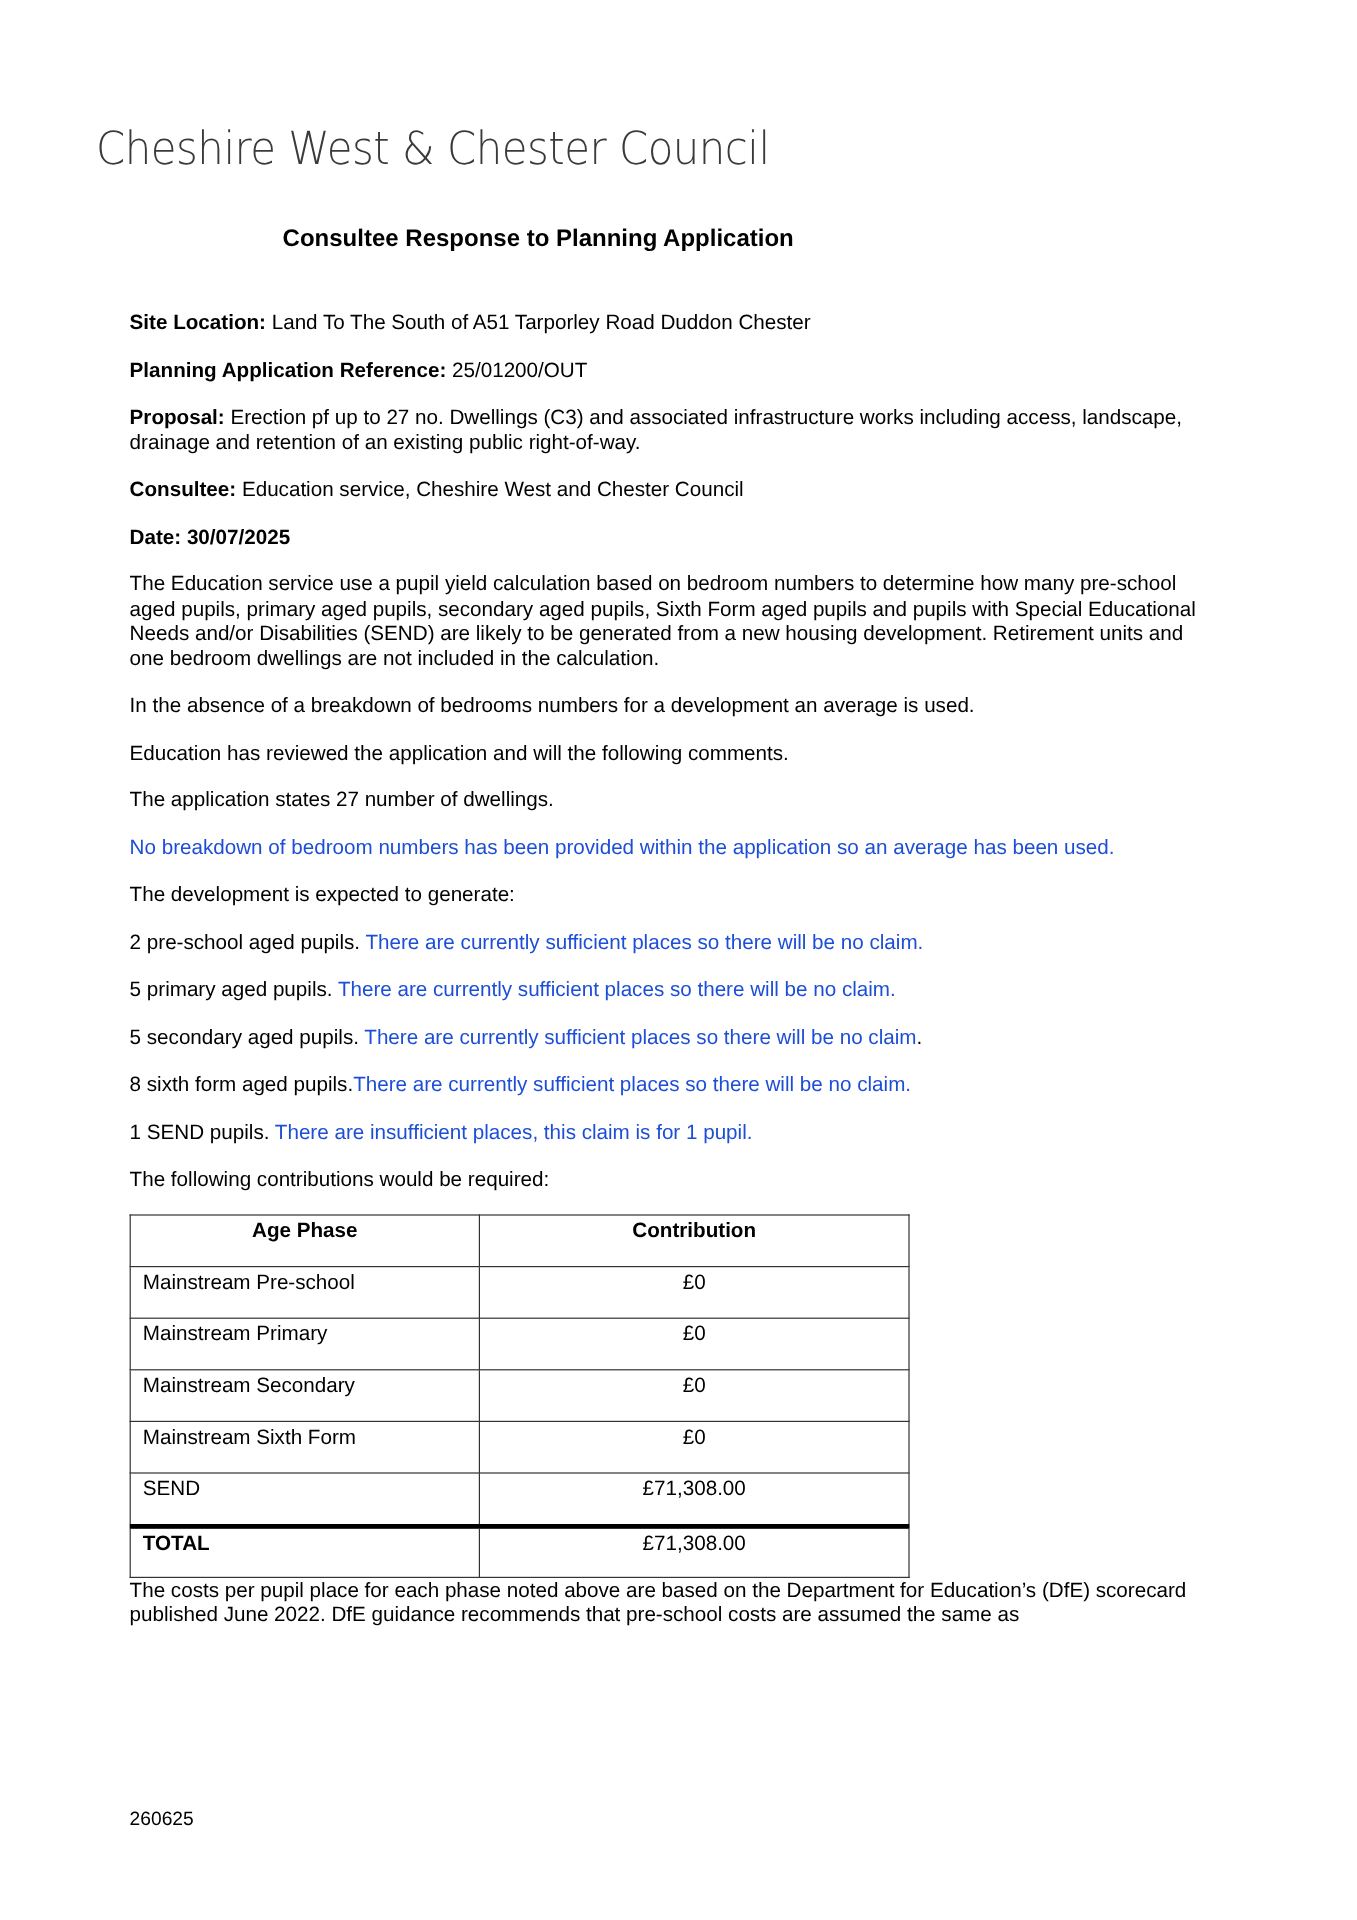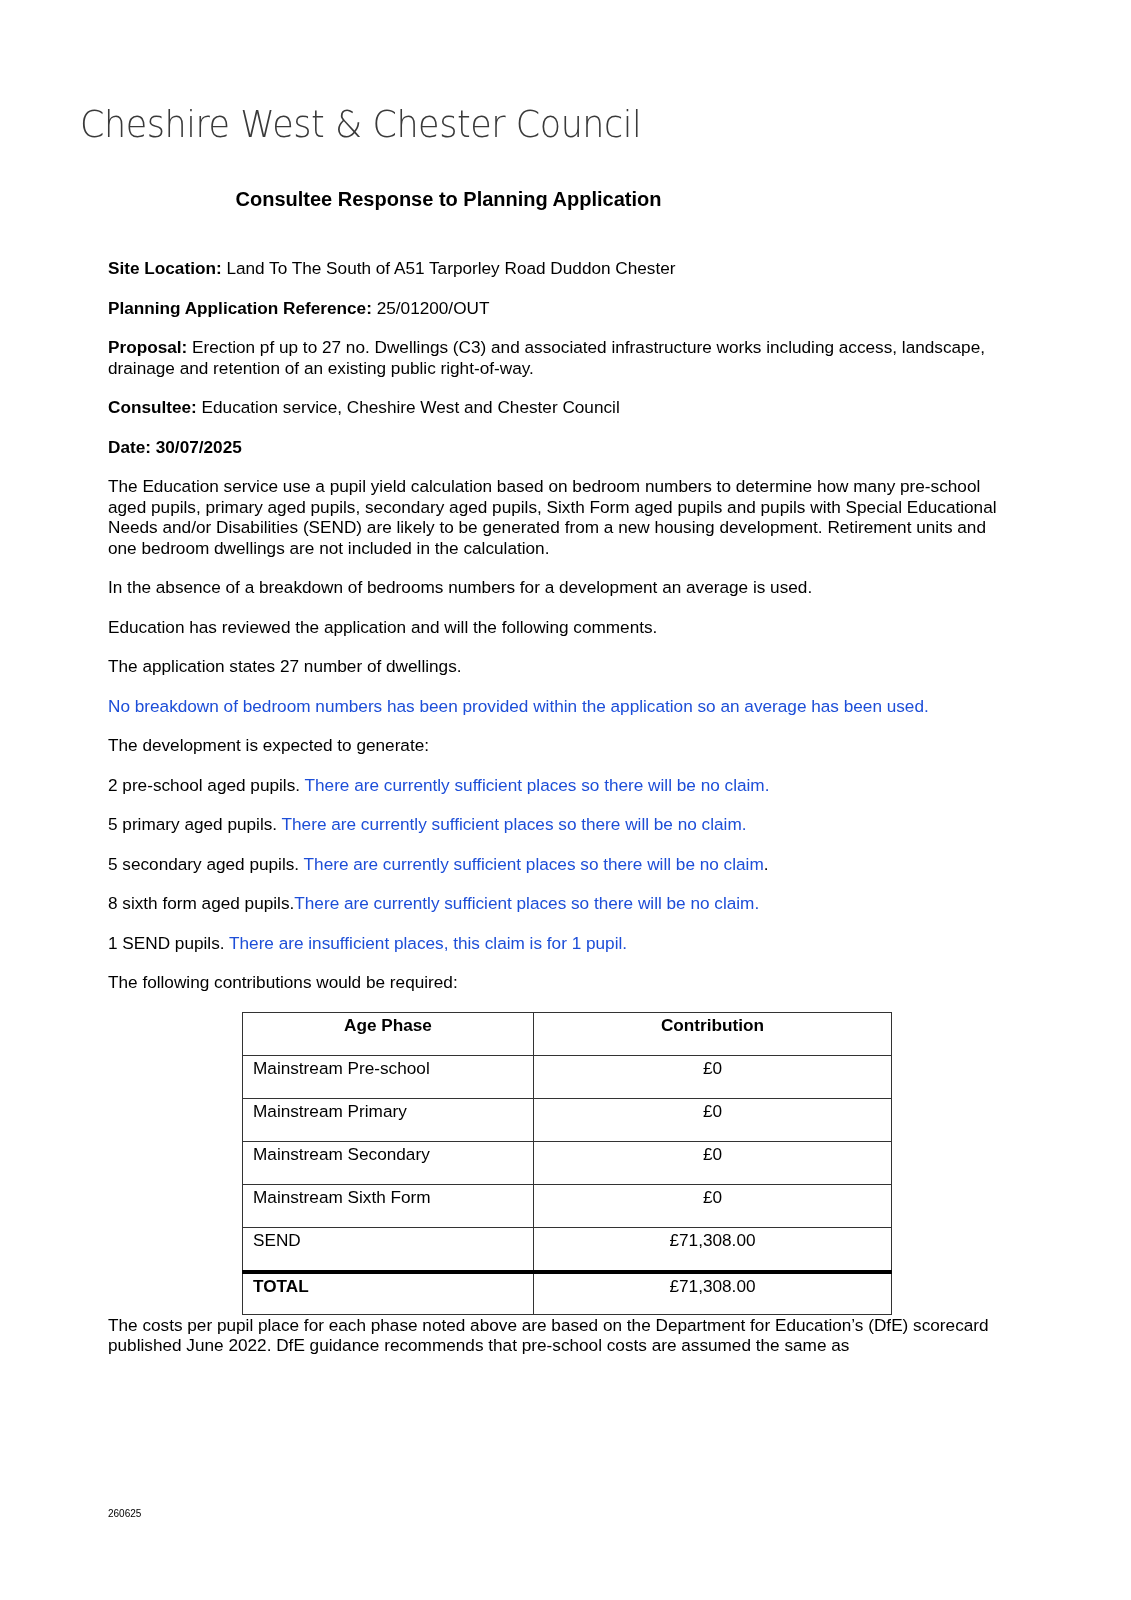--- a/index.html
+++ b/index.html
@@ -6,28 +6,28 @@
   body { width: 1131px; height: 1600px; position: relative; overflow: hidden;
          font-family: "Liberation Sans", sans-serif; color: #000; }
   .logo { position: absolute; left: 80px; top: 102px; font-family: "DejaVu Sans", sans-serif;
           font-weight: 200; font-size: 38px; letter-spacing: -0.5px; color: #3a3a3a; transform: scaleX(0.92); transform-origin: left top; }
   .title { position: absolute; left: 0; width: 897px; top: 188px; text-align: center;
            font-weight: bold; font-size: 20px; }
   .content { position: absolute; left: 108px; top: 258px; width: 910px; font-size: 17.2px; line-height: 20.5px; }
   .content p { margin: 0 0 19px 0; }
   .blue { color: #1d4ed8; }
   b { font-weight: bold; }
-  table { border-collapse: collapse; margin-left: 134px; width: 650px; font-size: 17.2px; margin-top: 9px; }
+  table { border-collapse: collapse; width: 650px; font-size: 17.2px; margin-top: 9px; }
   td, th { border: 1px solid #333; height: 40px; vertical-align: top; padding: 0 10px; padding-top: 2px; }
   th { text-align: center; font-weight: bold; }
   td.val { text-align: center; }
   td.lab { text-align: left; }
   tr.total td { border-top: 4px solid #000; height: 38px; }
   .after { margin-top: 25px; }
-  .footer { position: absolute; left: 108px; top: 1508px; font-size: 10px; }
+  .footer { position: absolute; left: 108px; top: 1508px; font-size: 16px; }
 </style>
 </head>
 <body>
 
 <div class="logo">Cheshire West &amp; Chester Council</div>
 <div class="title">Consultee Response to Planning Application</div>
 
 <div class="content">
   <p><b>Site Location:</b><span> Land To The South of A51 Tarporley Road Duddon Chester</span></p>
   <p><b>Planning Application Reference:</b><span> 25/01200/OUT</span></p>

